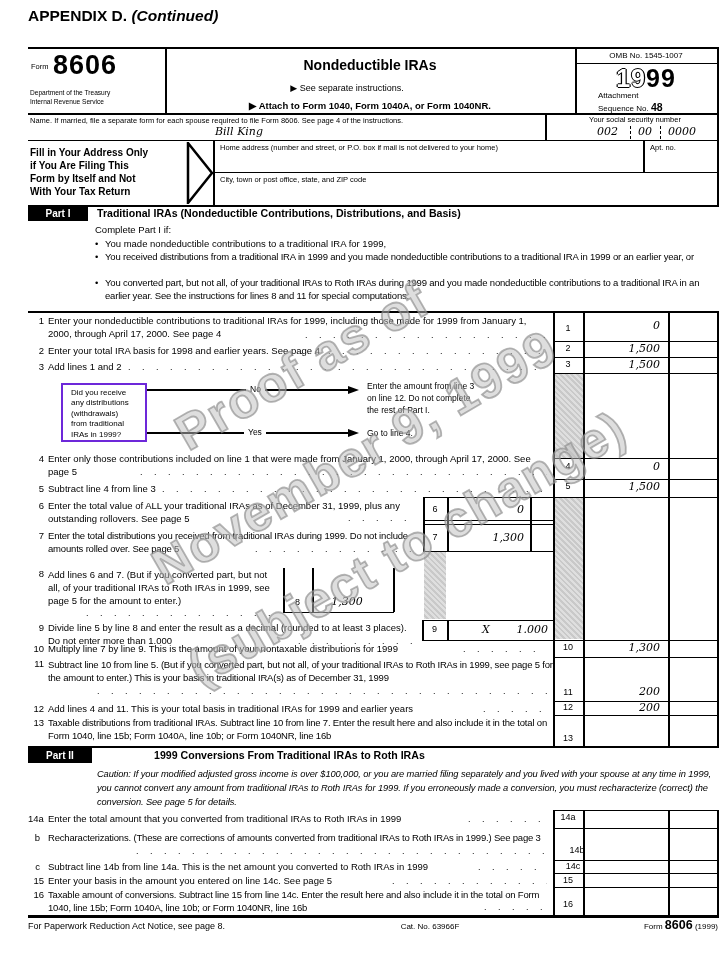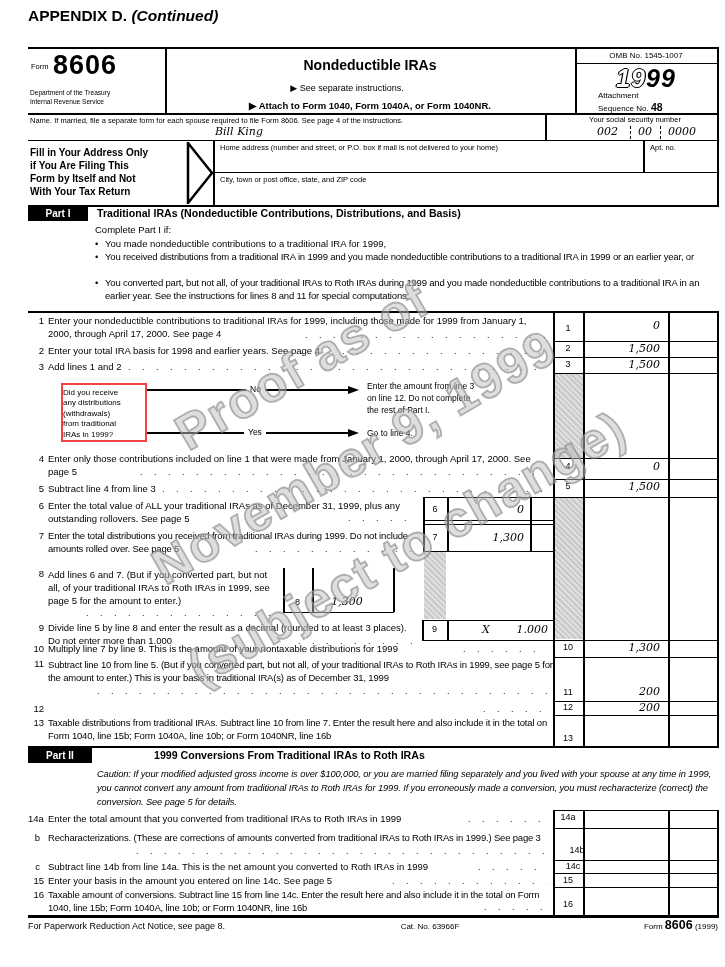--- a/index.html
+++ b/index.html
@@ -18,22 +18,22 @@
   .mno{position:absolute;width:16px;text-align:right;font-size:9.5px;}
   .ltext{position:absolute;line-height:12.6px;}
   .tight{letter-spacing:-0.18px;}
   .dots{position:absolute;overflow:hidden;white-space:nowrap;letter-spacing:4.5px;
         font-size:9px;height:11px;line-height:11px;}
   .partbar{position:absolute;background:#000;color:#fff;font-weight:bold;font-size:10px;
            text-align:center;line-height:15px;height:15px;}
   .parttitle{position:absolute;font-weight:bold;font-size:10.6px;}
   .small{font-size:7.5px;}
   .tiny{font-size:6.6px;line-height:8.5px;}
-  .fcbox{position:absolute;left:61px;top:383px;width:86px;height:59px;border:2px solid #ef4444;
-         box-sizing:border-box;font-size:8px;line-height:10.4px;padding:3px 0 0 0;}
+  .fcbox{position:absolute;left:61px;top:383px;width:86px;height:59px;border:2px solid #6d28d9;
+         box-sizing:border-box;font-size:8px;line-height:10.4px;padding:3px 0 0 8px;}
   .fline{position:absolute;height:2px;background:#000;}
   .flabel{position:absolute;background:#fff;padding:0 4px;font-size:8.5px;}
   .ah{position:absolute;width:0;height:0;border-left:11px solid #000;
       border-top:4.5px solid transparent;border-bottom:4.5px solid transparent;}
   .fctext{position:absolute;font-size:8.5px;line-height:12px;}
   .yr{font-size:25px;font-weight:bold;letter-spacing:1px;}
   .yr-outline{color:#fff;text-shadow:-1.2px 0 #000,1.2px 0 #000,0 -1.2px #000,0 1.2px #000;}
   .wm{position:absolute;left:25px;top:300px;width:660px;transform:rotate(-30deg);
       text-align:center;font-size:50px;font-weight:bold;line-height:105px;letter-spacing:2px;
       color:rgba(190,190,190,0.5);-webkit-text-stroke:1.8px rgba(140,140,140,0.65);
@@ -60,21 +60,21 @@
   <div class="abs b" style="left:53px;top:50px;font-size:27px;letter-spacing:1px;">8606</div>
   <div class="abs tiny" style="left:30px;top:89px;">Department of the Treasury</div>
   <div class="abs tiny" style="left:30px;top:98px;">Internal Revenue Service</div>
 
   <div class="abs b" style="left:165px;top:57px;width:410px;text-align:center;font-size:14px;">Nondeductible IRAs</div>
   <div class="abs" style="left:165px;top:83px;width:364px;text-align:center;font-size:9px;">▶ See separate instructions.</div>
   <div class="abs b" style="left:165px;top:100px;width:410px;text-align:center;font-size:9.5px;">▶ Attach to Form 1040, Form 1040A, or Form 1040NR.</div>
 
   <div class="abs" style="left:575px;top:51px;width:142px;text-align:center;font-size:8px;">OMB No. 1545-1007</div>
   <i class="hl" style="left:575px;top:63px;width:142px;"></i>
-  <div class="abs yr" style="left:575px;top:64px;width:142px;text-align:center;font-style:italic;">
+  <div class="abs yr" style="left:575px;top:64px;width:142px;text-align:center;">
     <span class="yr-outline">19</span><span>99</span>
   </div>
   <div class="abs" style="left:598px;top:91px;font-size:8px;">Attachment</div>
   <div class="abs" style="left:598px;top:101px;font-size:8px;">
     <span>Sequence No.</span>
     <span class="b" style="font-size:10.5px;">48</span>
   </div>
 
   <i class="hl" style="left:28px;top:113px;width:691px;height:2px;"></i>
   <div class="abs small" style="left:30px;top:116px;">Name. If married, file a separate form for each spouse required to file Form 8606. See page 4 of the instructions.</div>
@@ -192,20 +192,21 @@
 
   <div class="mno" style="left:28px;top:643px;">10</div>
   <div class="ltext" style="left:48px;top:643px;width:500px;">Multiply line 7 by line 9. This is the amount of your nontaxable distributions for 1999</div>
   <div class="dots" style="left:463px;top:644px;width:84px;">. . . . . . . . . . . . . . . . . . . . . . . . . . . . . . . . . . . . . . . . . . . . . .</div>
 
   <div class="mno" style="left:28px;top:658px;">11</div>
   <div class="ltext tight" style="left:48px;top:658px;width:508px;line-height:13.2px;">Subtract line 10 from line 5. (But if you converted part, but not all, of your traditional IRAs to Roth IRAs in 1999, see page 5 for the amount to enter.) This is your basis in traditional IRA(s) as of December 31, 1999</div>
   <div class="dots" style="left:97px;top:686px;width:450px;">. . . . . . . . . . . . . . . . . . . . . . . . . . . . . . . . . . . . . . . . . . . . . .</div>
 
   <div class="mno" style="left:28px;top:703px;">12</div>
+  <div class="ltext" style="left:48px;top:703px;width:500px;">Add lines 4 and 11. This is your total basis in traditional IRAs for 1999 and earlier years</div>
   <div class="dots" style="left:483px;top:704px;width:64px;">. . . . . . . . . . . . . . . . . . . . . . . . . . . . . . . . . . . . . . . . . . . . . .</div>
 
   <div class="mno" style="left:28px;top:717px;">13</div>
   <div class="ltext tight" style="left:48px;top:717px;width:505px;">Taxable distributions from traditional IRAs. Subtract line 10 from line 7. Enter the result here and also include it in the total on Form 1040, line 15b; Form 1040A, line 10b; or Form 1040NR, line 16b</div>
 
   <div class="fcbox">
     <div>Did you receive</div>
     <div>any distributions</div>
     <div>(withdrawals)</div>
     <div>from traditional</div>

